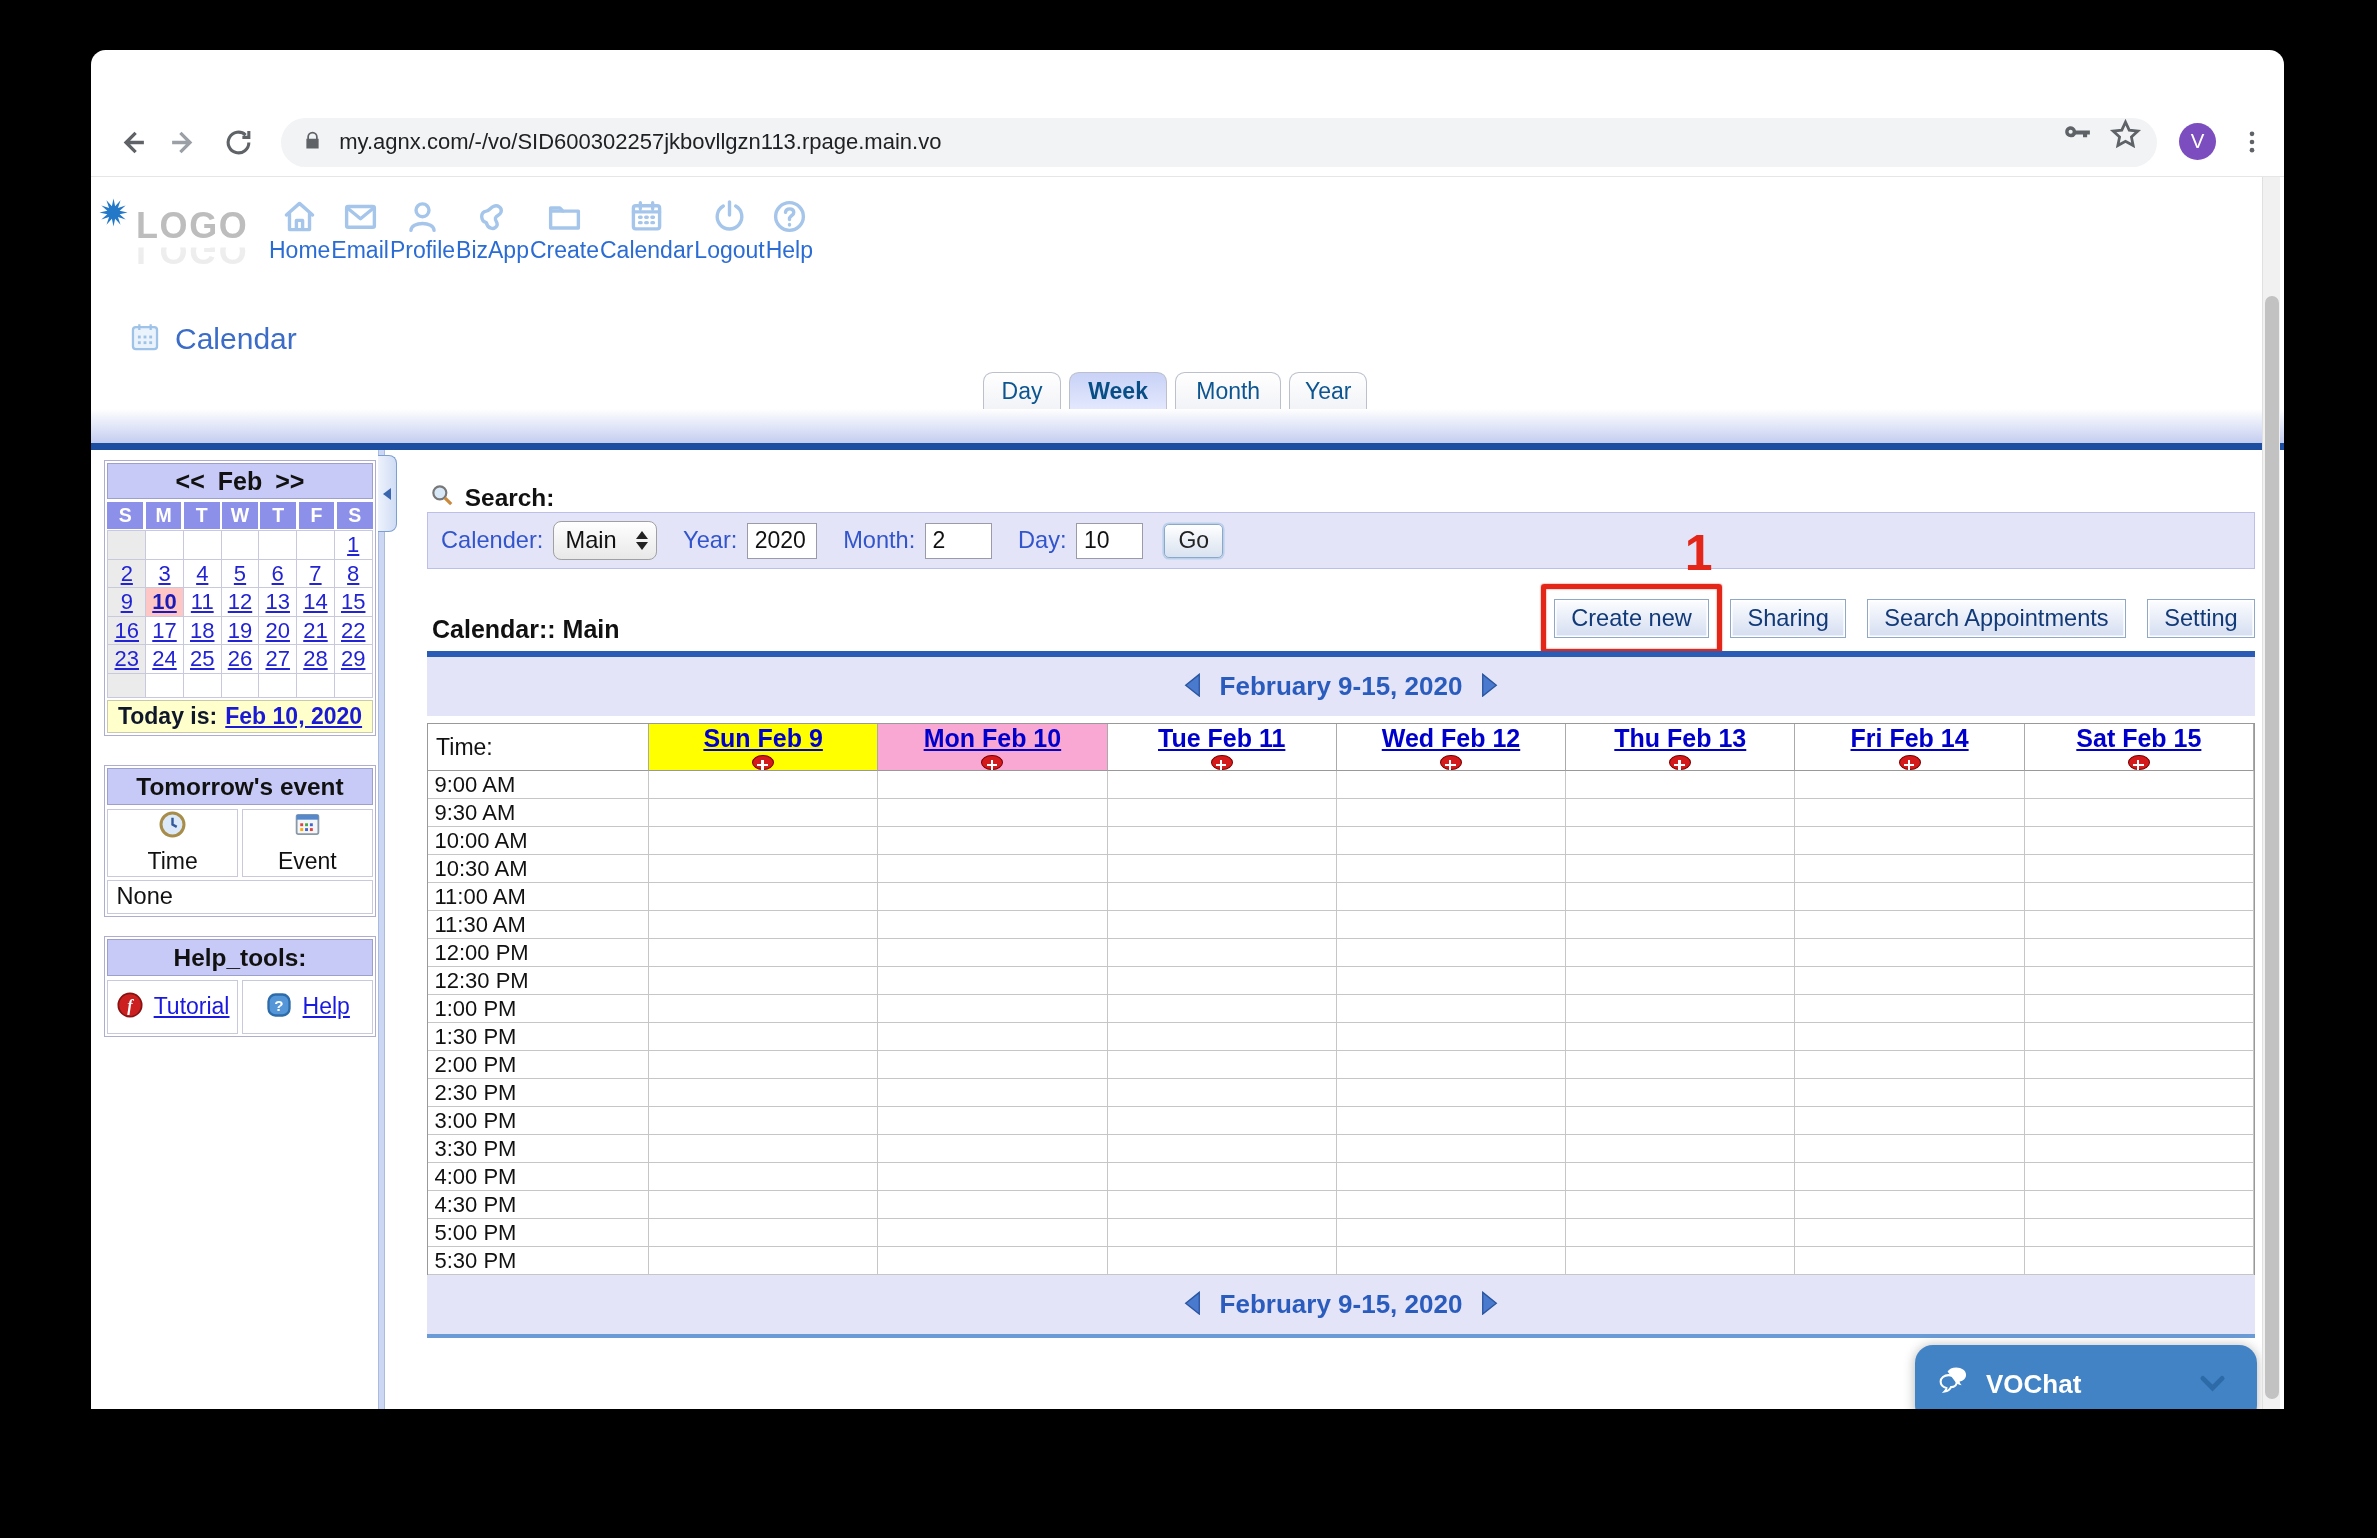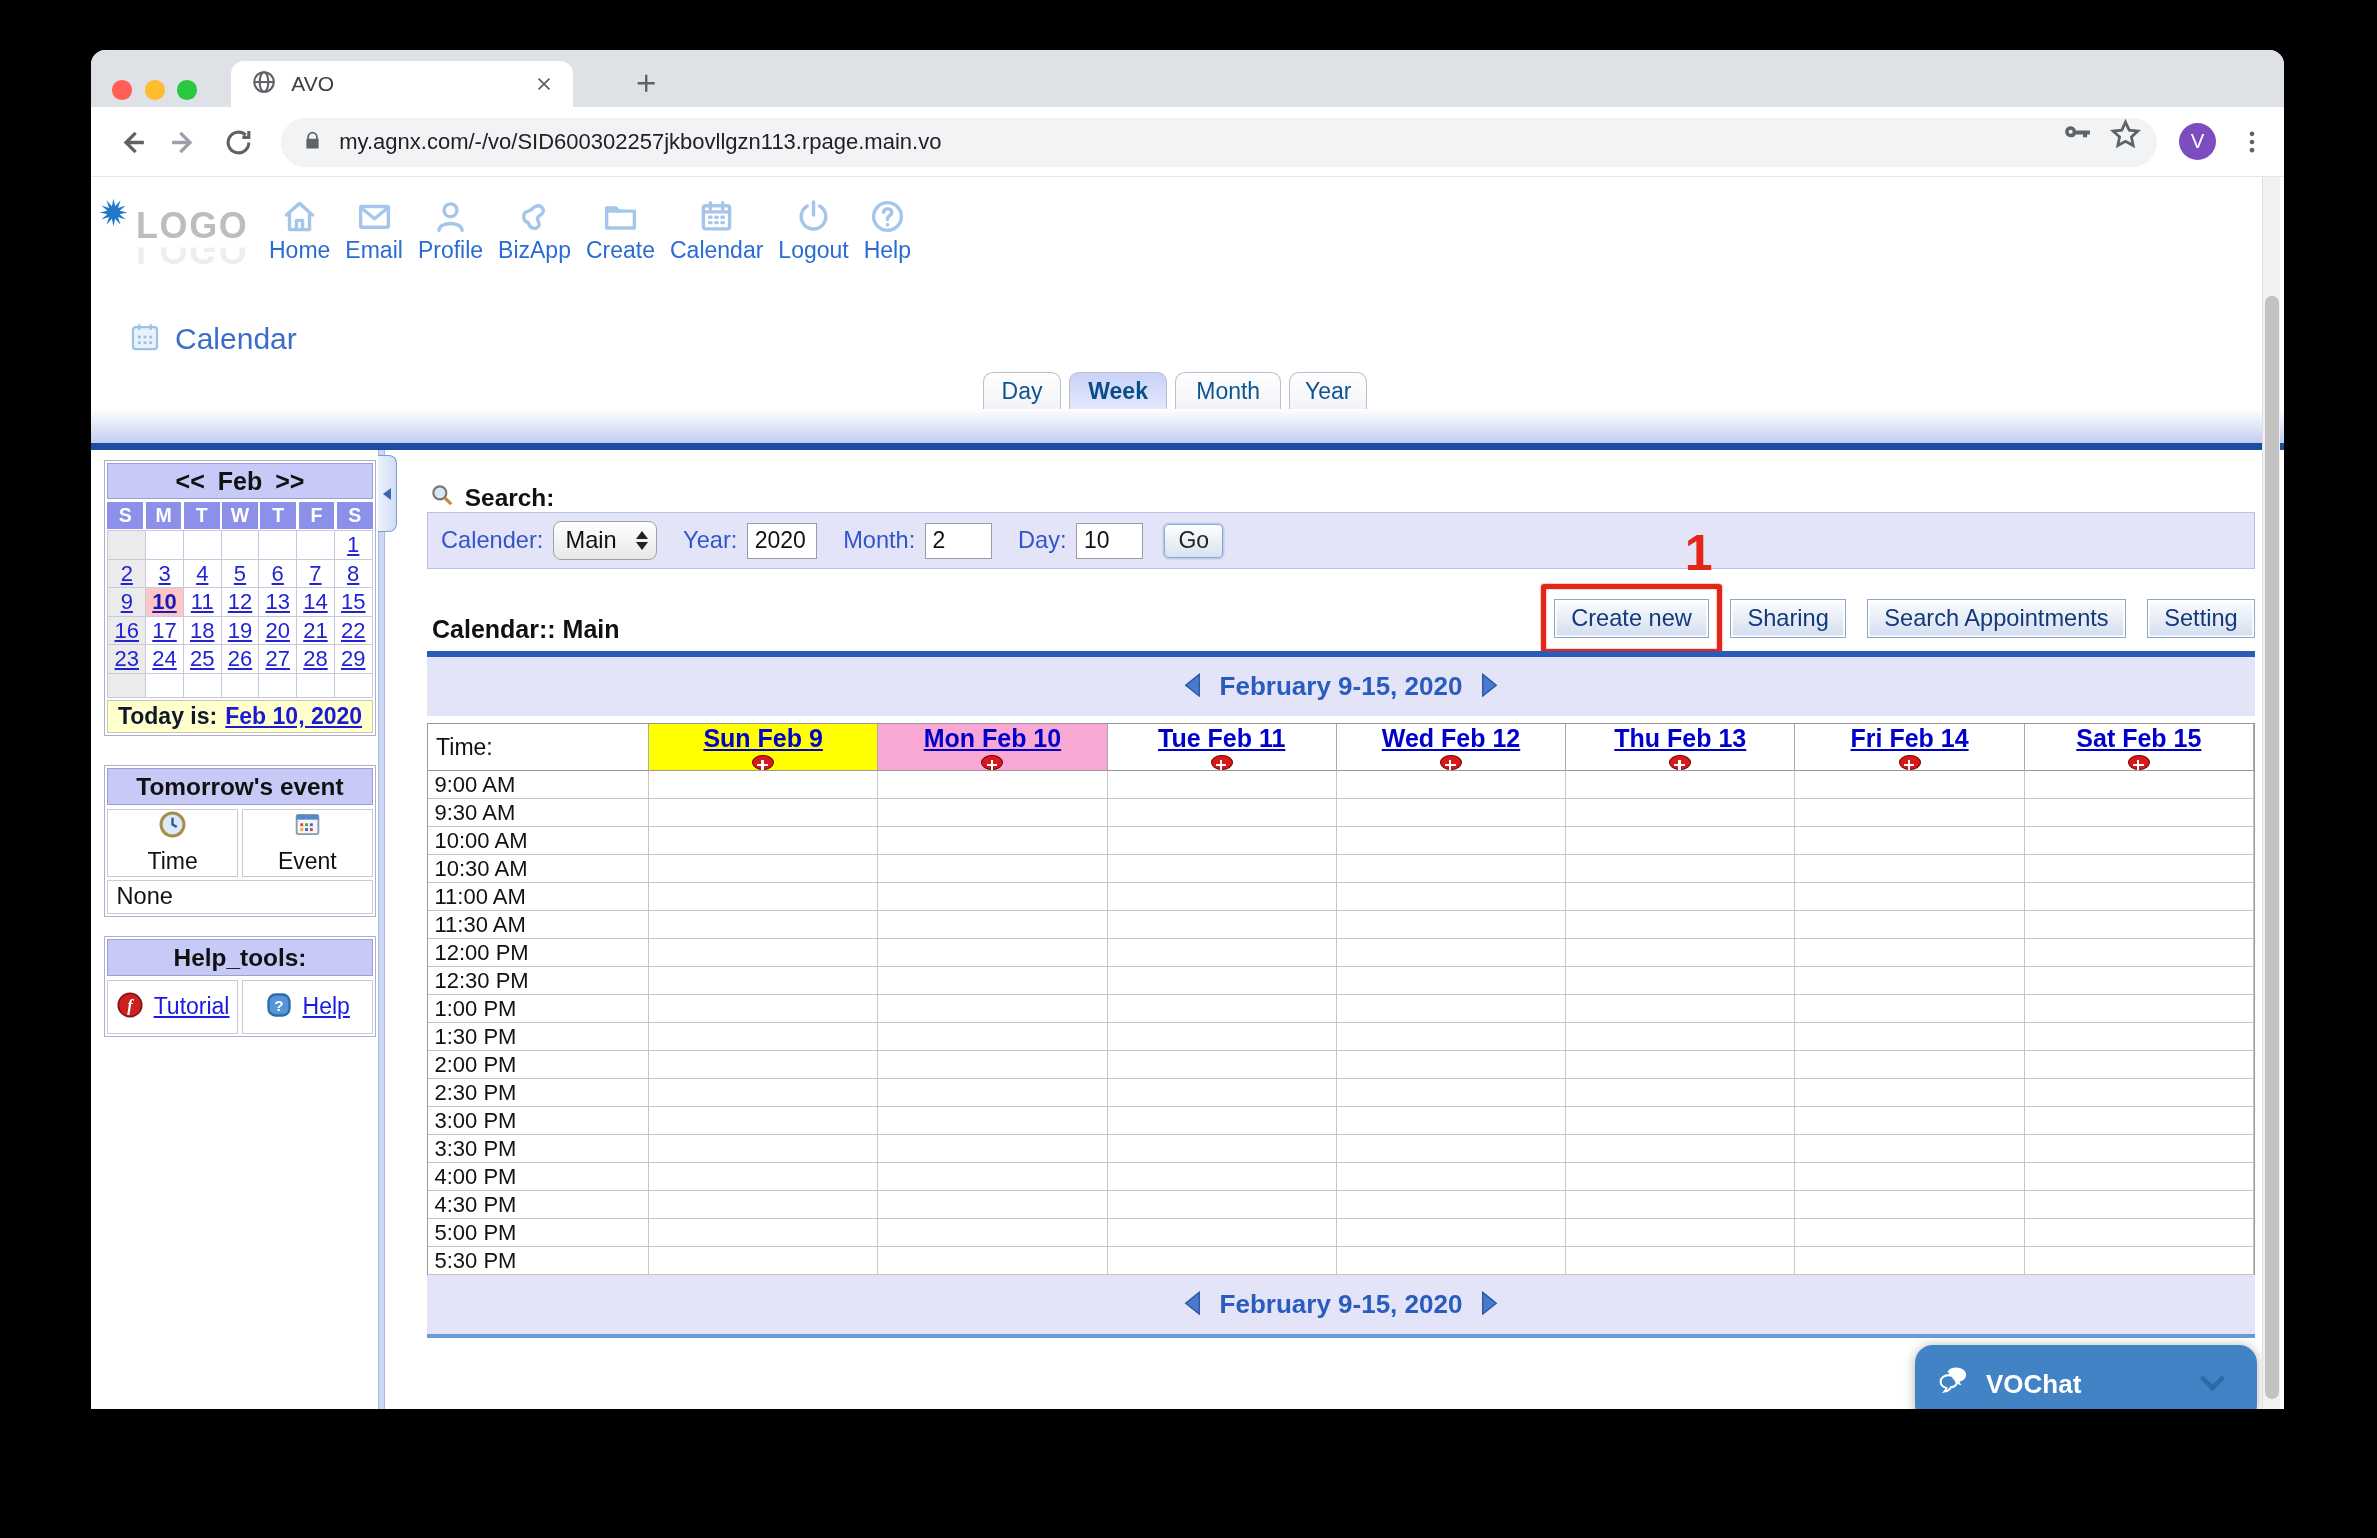--- a/index.html
+++ b/index.html
@@ -29,21 +29,21 @@
             background:#7c4dbe; color:#fff; font-size:20.4px; display:flex; align-items:center; justify-content:center; }
 
   
   .page { position:absolute; left:0; top:127px; width:2193px; height:1232px; background:#fff; }
 
   .starburst { position:absolute; left:8.1px; top:21px; }
   .logo-wrap { position:absolute; left:45px; top:28px; }
   .logo { font-size:36px; font-weight:bold; color:#bdbdbd; letter-spacing:1.6px; }
   .logo-refl { font-size:36px; font-weight:bold; color:#cdcdcd; letter-spacing:1.6px;
                transform:scaleY(-1); opacity:.35; height:24.4px; overflow:hidden; }
-  .nav-items { position:absolute; left:178px; top:21px; display:flex; gap:15px; }
+  .nav-items { position:absolute; left:178px; top:21px; display:flex; gap:1px; }
   .nav-item { display:flex; flex-direction:column; align-items:center; gap:1.6px; cursor:pointer; }
   .nav-item svg { display:block; }
   .nav-label { font-size:23px; color:#2b6cd4; }
 
   .heading { position:absolute; left:37px; top:143px; display:flex; align-items:center; gap:13px; }
   .heading-title { font-size:30px; color:#3a6cc8; }
 
   .view-tabs { position:absolute; left:892px; top:195px; display:flex; gap:8.1px; }
   .vtab { height:37px; border:1.6px solid #bcc0cc; border-bottom:none; border-radius:9.8px 9.8px 0 0;
           background:linear-gradient(180deg,#ffffff,#f2f3f7); color:#0d5590; font-size:23px;
@@ -154,45 +154,20 @@
 
   .vscroll { position:absolute; left:2171px; top:0; width:18px; height:1232px; background:#f1f1f1;
              border-left:0.8px solid #e0e0e0; }
   .vthumb { position:absolute; left:1.6px; top:119px; width:14.7px; height:1103px; background:#c2c2c2; border-radius:7.3px; }
 </style>
 </head>
 <body>
 
 <div class="window">
 
-  <div class="tabstrip">
-    <span class="tl red"></span>
-    <span class="tl yel"></span>
-    <span class="tl grn"></span>
-    <div class="btab">
-      <span>
-        <svg width="26" height="26" viewBox="0 0 24 24" fill="none" stroke="#5f6368" stroke-width="2">
-          <circle cx="12" cy="12" r="9"></circle>
-            <ellipse cx="12" cy="12" rx="4" ry="9"></ellipse>
-            <path d="M3 12h18"></path>
-        </svg>
-      </span>
-      <span class="btab-title">AVO</span>
-      <span class="tabclose">
-        <svg width="18" height="18" viewBox="0 0 20 20" stroke="#5f6368" stroke-width="2">
-            <path d="M4 4l12 12M16 4L4 16"></path>
-          </svg>
-      </span>
-    </div>
-    <span class="newtab">
-      <svg width="24.4" height="24.4" viewBox="0 0 20 20" stroke="#5f6368" stroke-width="2">
-          <path d="M10 3v14M3 10h14"></path>
-        </svg>
-    </span>
-  </div>
 
   <div class="toolbar">
     <span class="navbtn" style="left:19.5px">
       <svg width="33" height="33" viewBox="0 0 24 24" fill="none" stroke="#5f6368" stroke-width="2.4">
           <path d="M15 5l-7 7 7 7M8 12h13"></path>
         </svg>
     </span>
     <span class="navbtn" style="left:73px">
       <svg width="33" height="33" viewBox="0 0 24 24" fill="none" stroke="#9aa0a6" stroke-width="2.4">
           <path d="M9 5l7 7-7 7M16 12H3"></path>

